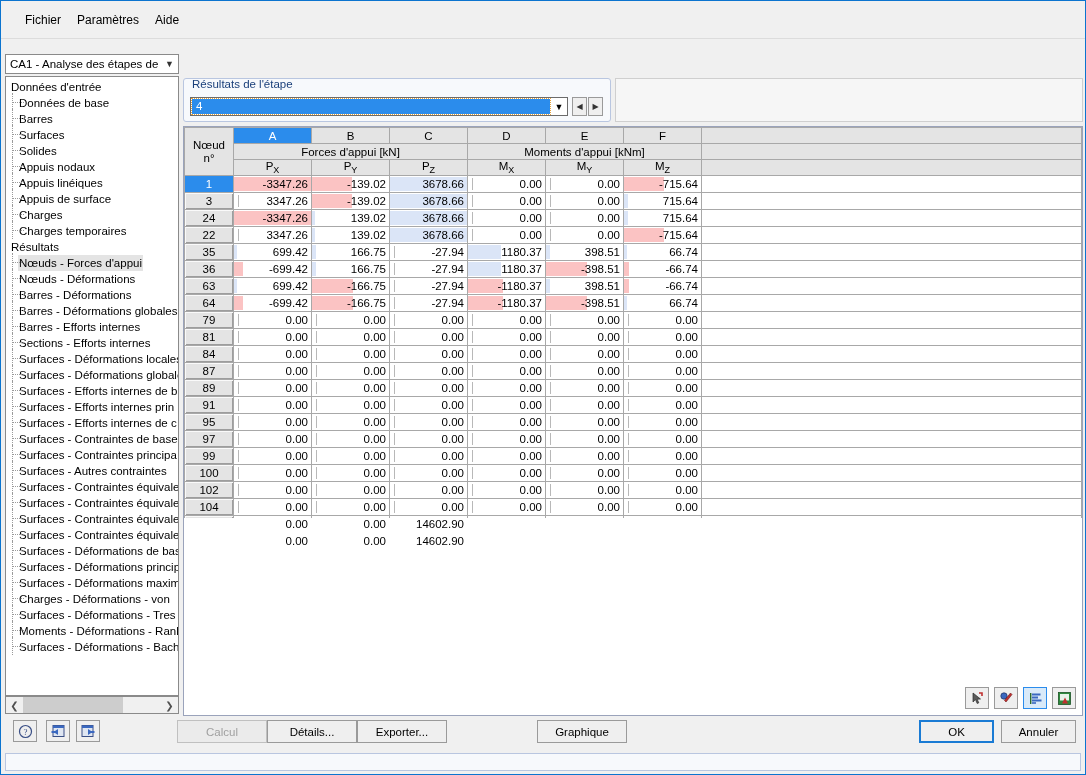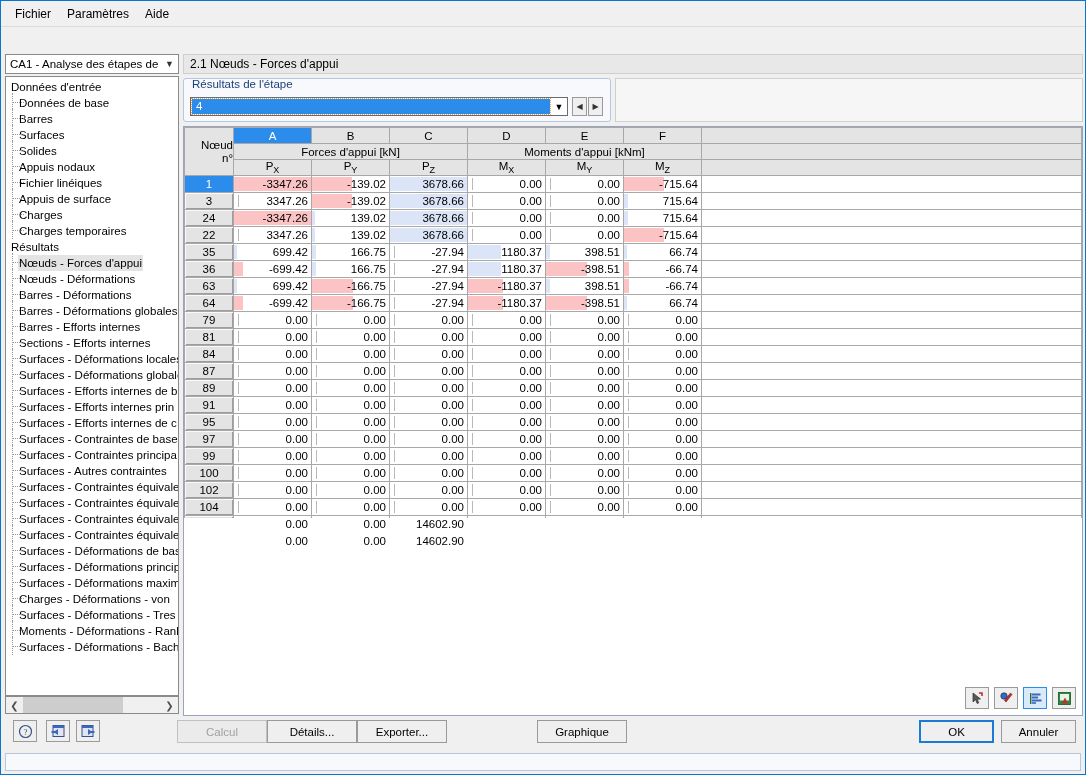--- a/index.html
+++ b/index.html
@@ -34,25 +34,25 @@
   }
   #close-btn {
     position: absolute; right: 0; top: 0;
     width: 46px; height: 28px;
     display: flex; align-items: center; justify-content: center;
     color: #fff; font-size: 15px; line-height: 1;
   }
 
   
   #menubar {
-    height: 26px;
+    height: 38px;
     background: #f0f0f0;
     display: flex;
     align-items: center;
-    padding-left: 6px;
+    padding-left: 16px;
     border-bottom: 1px solid #dcdcdc;
   }
   #menubar .mi {
     padding: 2px 8px;
     color: #000;
     font-size: 12px;
   }
 
   
   #body {
@@ -247,21 +247,21 @@
     text-align: center;
     color: #000;
   }
   .subhdr {
     background: #e4e4e4;
     text-align: center;
     color: #000;
   }
   .noeudhdr {
     background: #e4e4e4;
-    text-align: right;
+    text-align: center;
     vertical-align: middle;
     color: #000;
     line-height: 13px;
   }
   .rowhdr {
     background: #e4e4e4;
     text-align: center;
     color: #000;
     border: 1px solid #a8a8a8;
     box-shadow: inset 1px 1px 0 #fafafa, inset -1px -1px 0 #9d9d9d;
@@ -383,21 +383,21 @@
         <div class="cval">CA1 - Analyse des étapes de cc</div>
         <div class="carrow">▼</div>
       </div>
       <div id="tree">
           <div class="tnode"><span class="lbl">Données d'entrée</span></div>
           <div class="tnode child"><span class="stem"></span><span class="dash"></span><span class="lbl">Données de base</span></div>
           <div class="tnode child"><span class="stem"></span><span class="dash"></span><span class="lbl">Barres</span></div>
           <div class="tnode child"><span class="stem"></span><span class="dash"></span><span class="lbl">Surfaces</span></div>
           <div class="tnode child"><span class="stem"></span><span class="dash"></span><span class="lbl">Solides</span></div>
           <div class="tnode child"><span class="stem"></span><span class="dash"></span><span class="lbl">Appuis nodaux</span></div>
-          <div class="tnode child"><span class="stem"></span><span class="dash"></span><span class="lbl">Fichier linéiques</span></div>
+          <div class="tnode child"><span class="stem"></span><span class="dash"></span><span class="lbl">Appuis linéiques</span></div>
           <div class="tnode child"><span class="stem"></span><span class="dash"></span><span class="lbl">Appuis de surface</span></div>
           <div class="tnode child"><span class="stem"></span><span class="dash"></span><span class="lbl">Charges</span></div>
           <div class="tnode child"><span class="stem"></span><span class="dash"></span><span class="lbl">Charges temporaires</span></div>
           <div class="tnode"><span class="lbl">Résultats</span></div>
           <div class="tnode child selected"><span class="stem"></span><span class="dash"></span><span class="lbl">Nœuds - Forces d'appui</span></div>
           <div class="tnode child"><span class="stem"></span><span class="dash"></span><span class="lbl">Nœuds - Déformations</span></div>
           <div class="tnode child"><span class="stem"></span><span class="dash"></span><span class="lbl">Barres - Déformations</span></div>
           <div class="tnode child"><span class="stem"></span><span class="dash"></span><span class="lbl">Barres - Déformations globales</span></div>
           <div class="tnode child"><span class="stem"></span><span class="dash"></span><span class="lbl">Barres - Efforts internes</span></div>
           <div class="tnode child"><span class="stem"></span><span class="dash"></span><span class="lbl">Sections - Efforts internes</span></div>
@@ -424,21 +424,20 @@
       <div id="tree-scroll">
         <div class="sb-arrow">❮</div>
         <div class="sb-track">
           <div class="sb-thumb"></div>
         </div>
         <div class="sb-arrow">❯</div>
       </div>
     </div>
 
     <div id="rightpanel">
-      <div id="panel-header">2.1 Nœuds - Forces d'appui</div>
 
       <div id="step-group">
         <div class="glabel">Résultats de l'étape</div>
         <div id="step-combo">
           <div class="sel">4</div>
           <div class="carrow">▼</div>
         </div>
         <div class="spinbtn" id="spin-prev">◀</div>
         <div class="spinbtn" id="spin-next">▶</div>
       </div>

